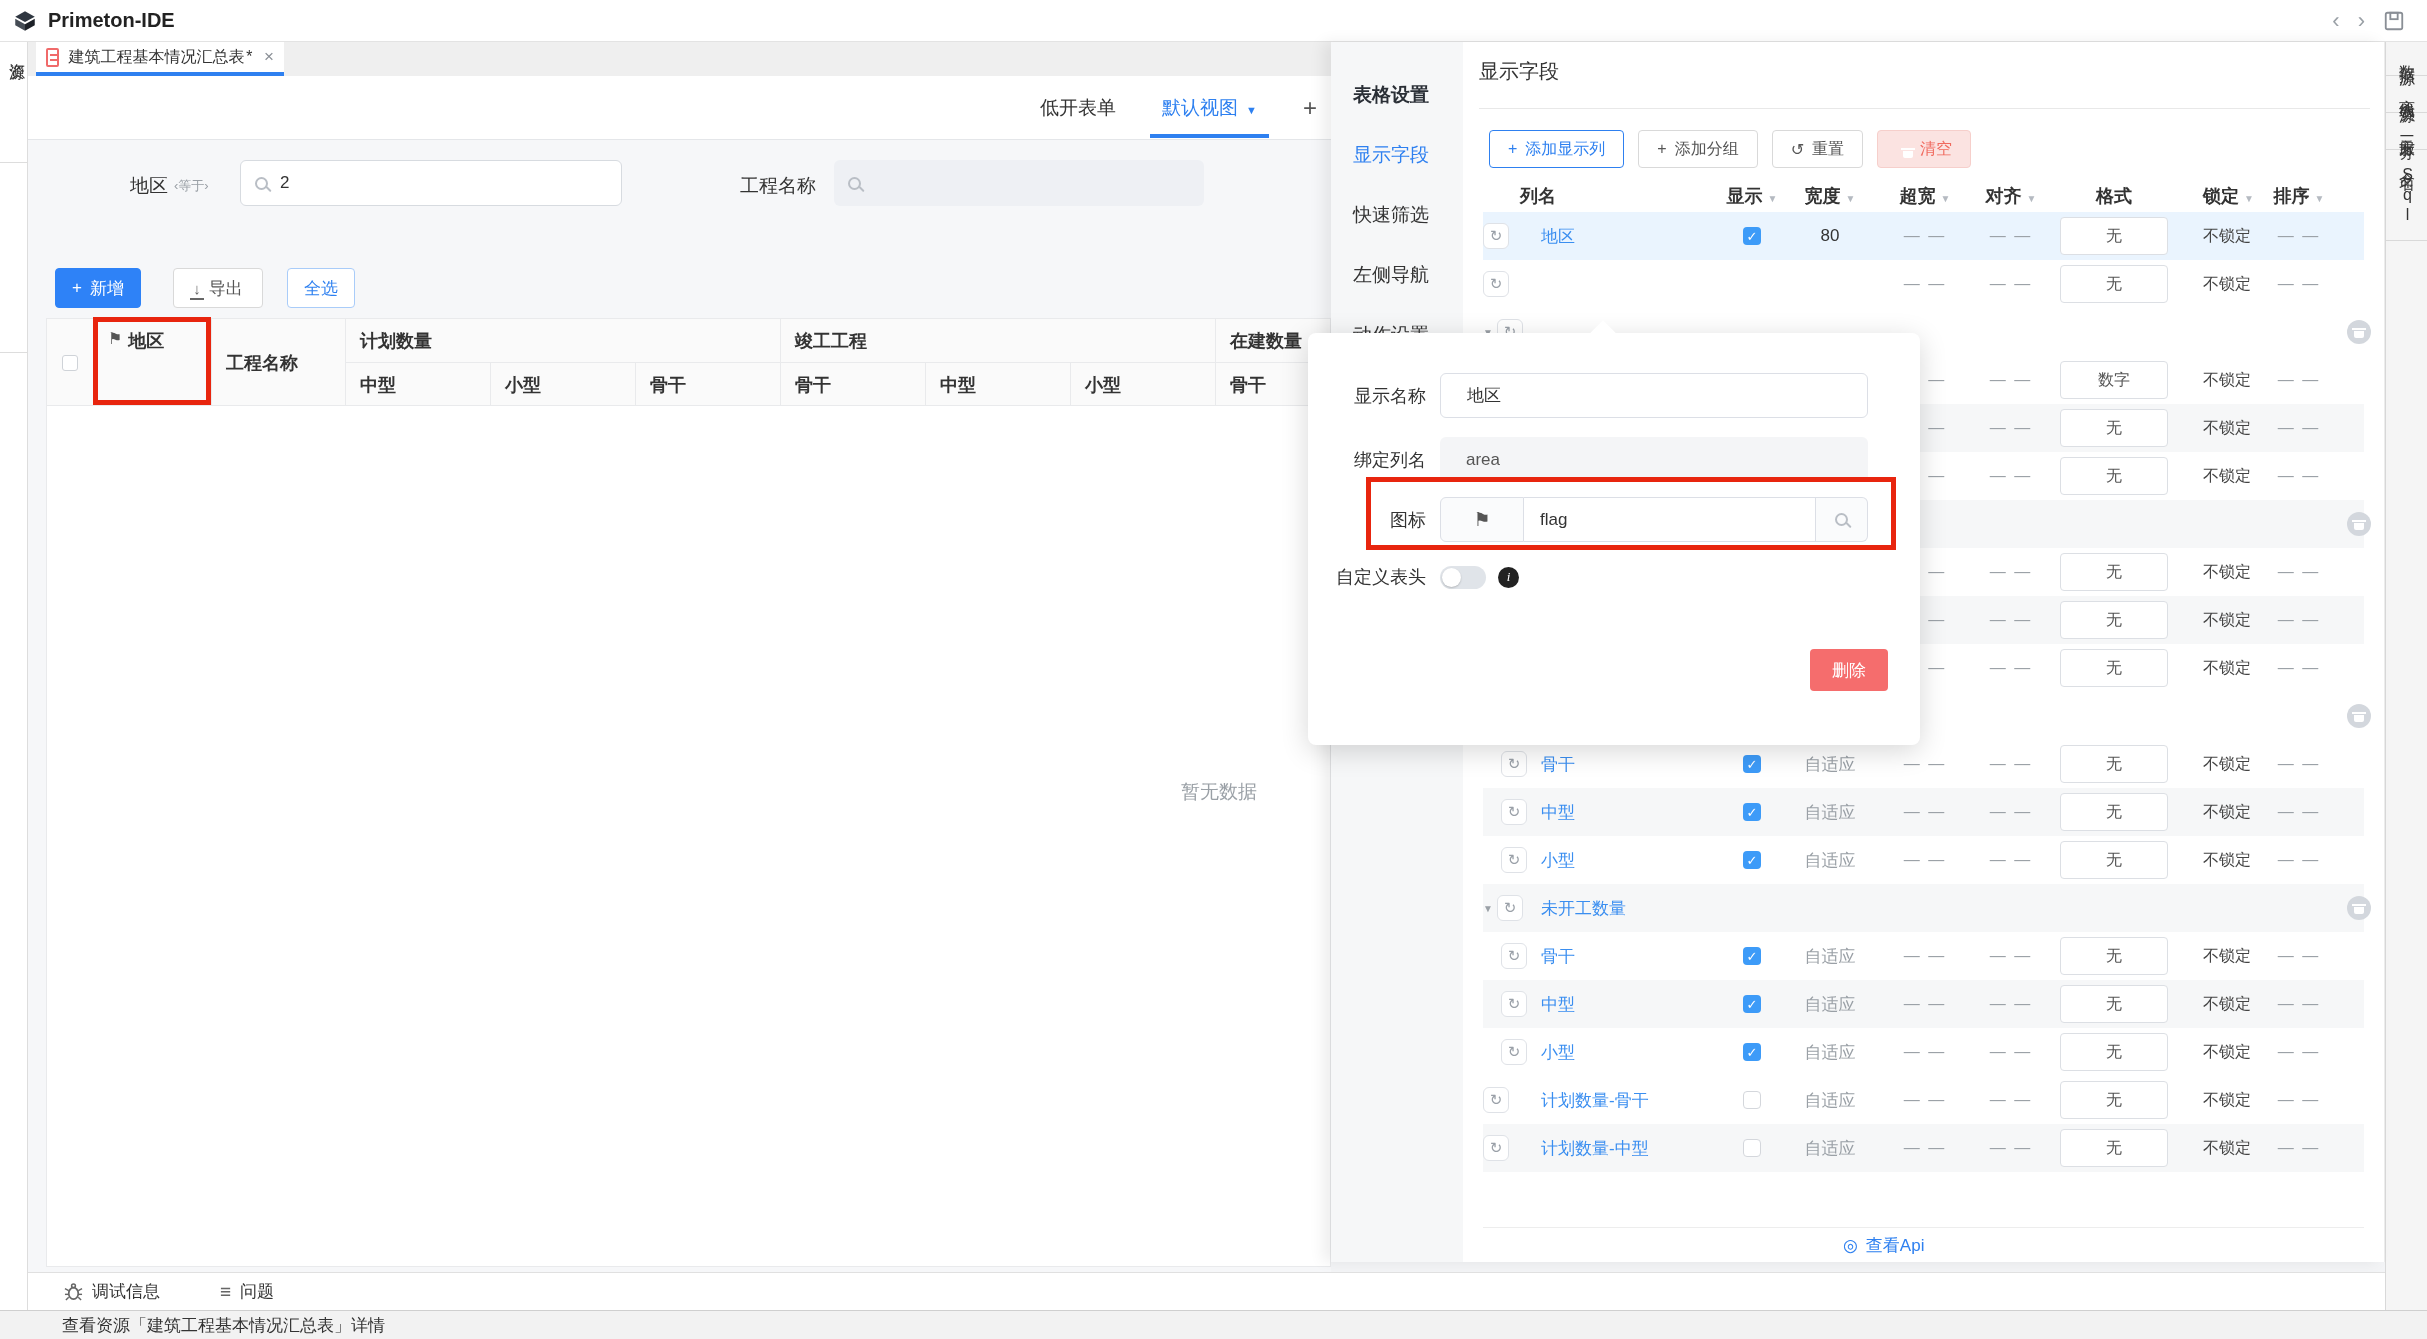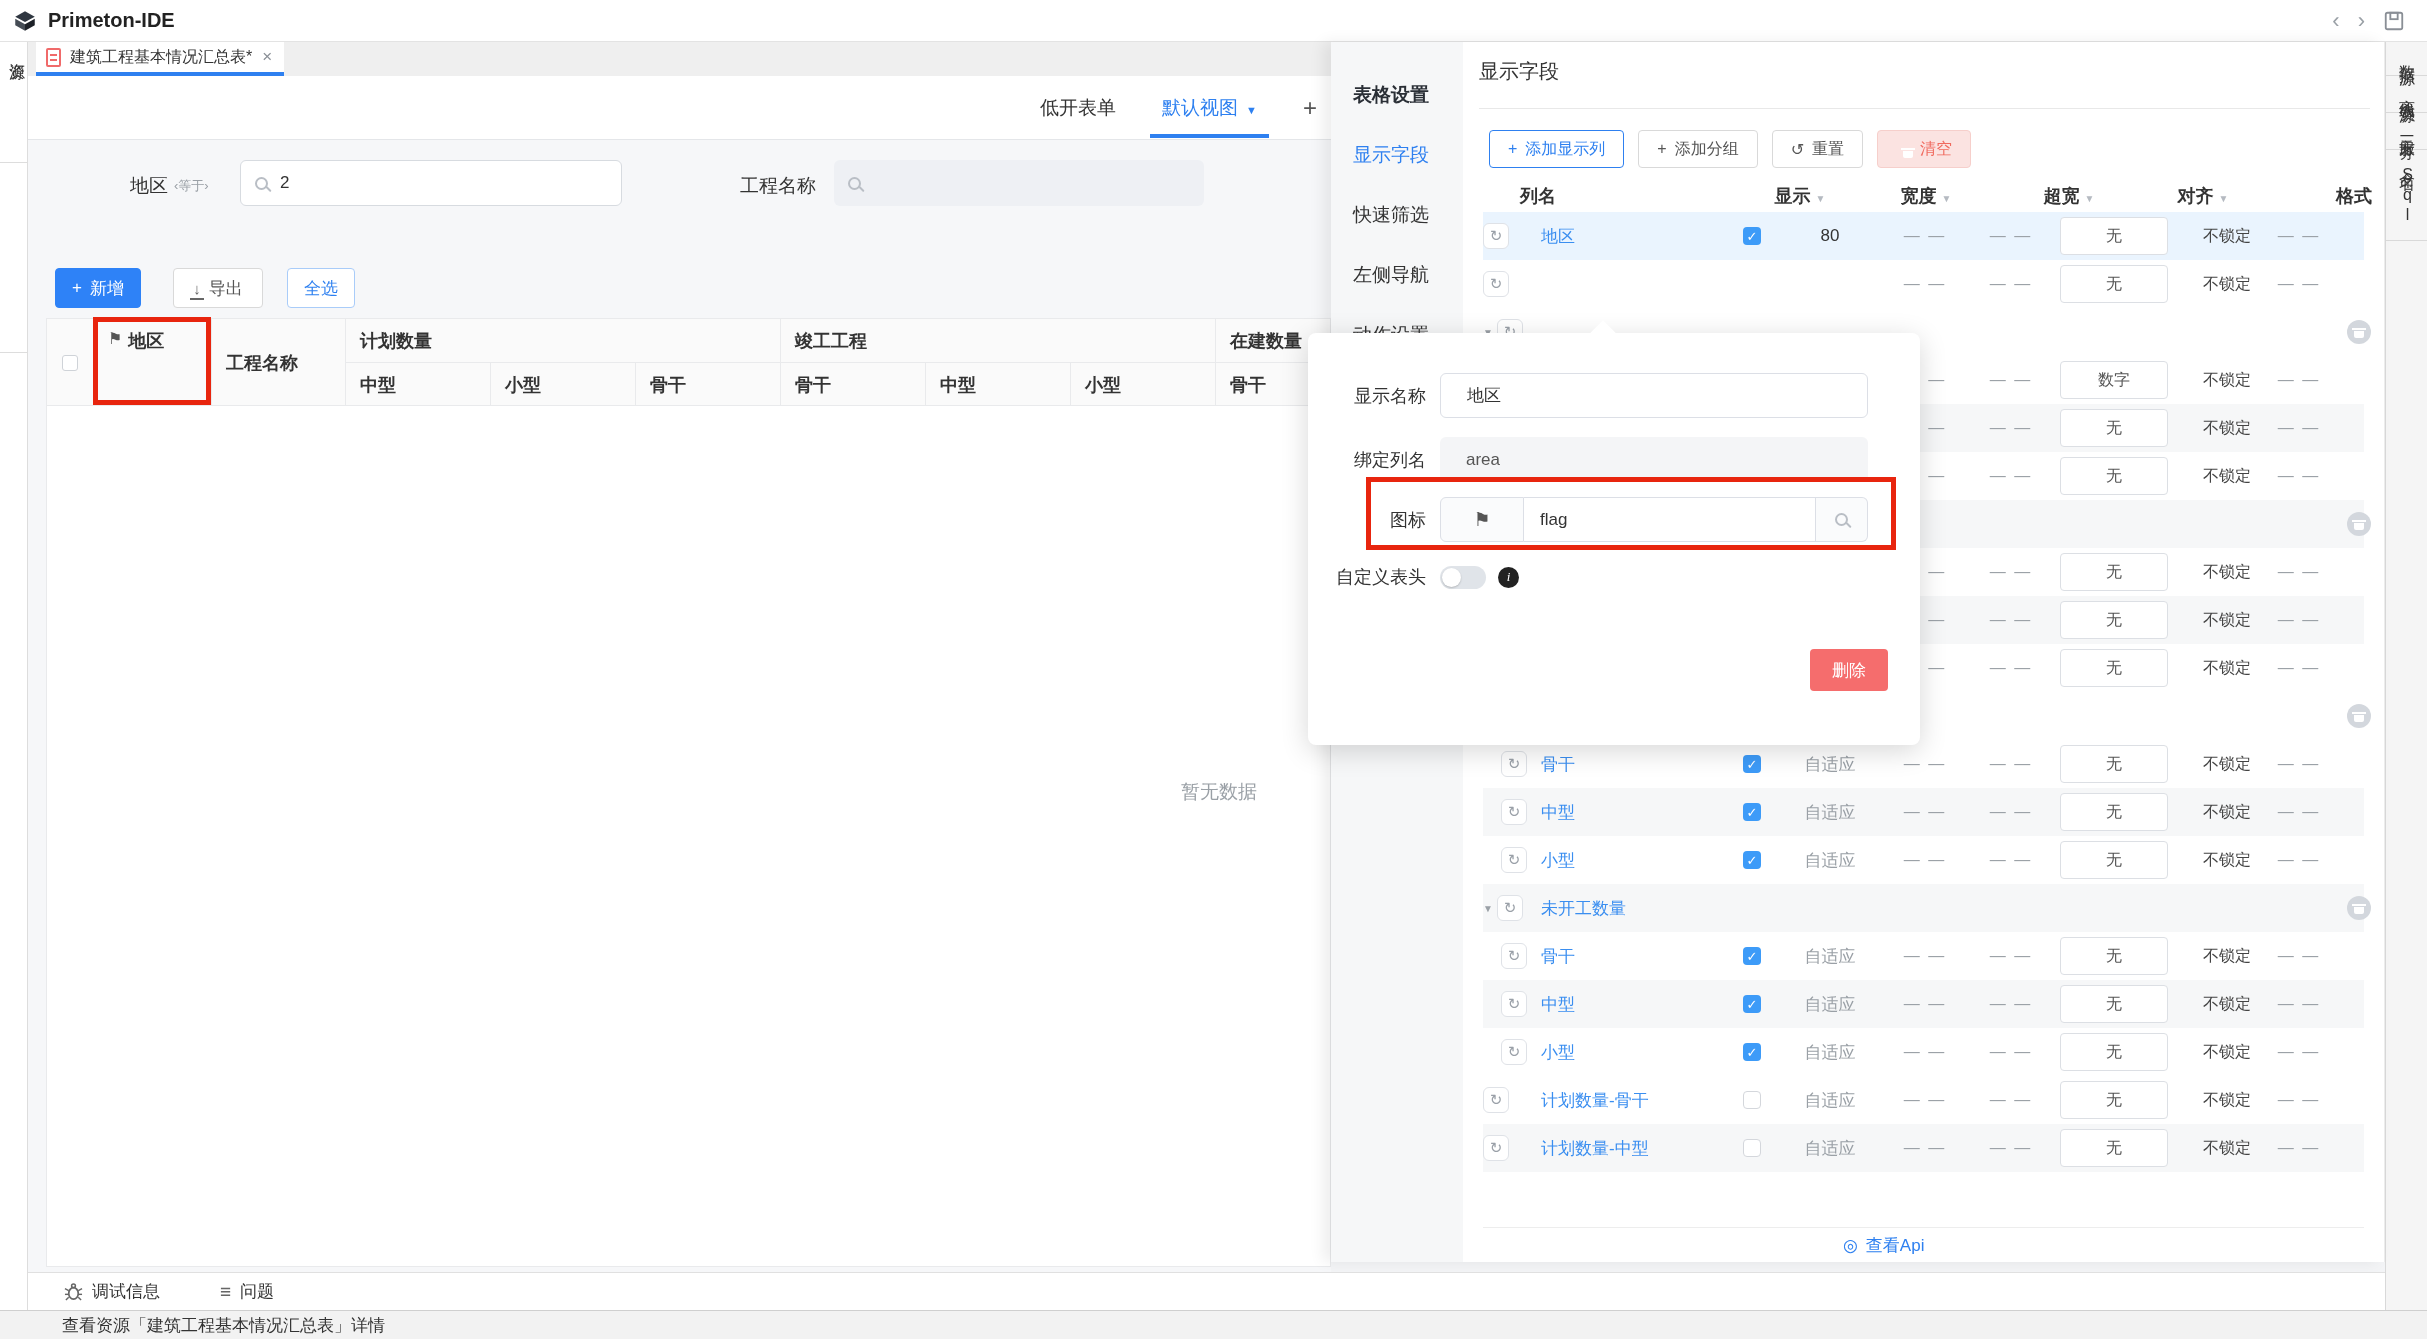--- a/index.html
+++ b/index.html
@@ -25,21 +25,21 @@
   #rightstrip { left:2385px; top:42px; width:42px; height:1268px; background:#f5f5f5; border-left:1px solid #d9d9d9; }
   #rightstrip .sect { width:100%; border-bottom:1px solid #d9d9d9; padding:10px 0 14px 0; display:flex; justify-content:center; }
   #rightstrip .vtab { writing-mode:vertical-rl; text-orientation:upright; font-size:16px; color:#333; letter-spacing:3px; cursor:pointer; }
 
   
   #main { left:28px; top:42px; width:1303px; height:1230px; background:#f6f7f9; overflow:hidden; }
   #tabbar { left:0; top:0; width:1303px; height:34px; background:#efefef; }
   .edtab { position:absolute; left:8px; top:0; width:248px; height:30px; background:#fff; display:flex; align-items:center; padding:0 10px; }
   .edtab .docic { width:15px; height:19px; border:2px solid #f06a6a; border-radius:2px; position:relative; margin-right:9px; }
   .edtab .docic::before { content:''; position:absolute; left:2px; top:4px; width:7px; height:2px; background:#f06a6a; box-shadow:0 5px 0 #f06a6a; }
-  .edtab .ttl { font-size:16px; color:#333; white-space:nowrap; }
+  .edtab .ttl { font-size:16px; color:#333; white-space:nowrap;font-family:Liberation Mono, monospace; }
   .edtab .cls { margin-left:10px; color:#8a8f96; font-size:17px; cursor:pointer; }
   .tabunder { position:absolute; left:8px; top:30px; width:248px; height:4px; background:#2e80f0; }
 
   #viewbar { left:0; top:34px; width:1303px; height:64px; background:#fff; border-bottom:1px solid #e4e6e9; }
   #viewbar .vb-right { position:absolute; right:10px; top:0; height:100%; display:flex; align-items:center; gap:46px; }
   .vb-tab { font-size:19px; color:#333; cursor:pointer; }
   .vb-tab.active { color:#2e80f0; position:relative; }
   .vb-tab.active .chev { font-size:11px; margin-left:8px; color:#2e80f0; }
   .vb-tab.active::after { content:''; position:absolute; left:-12px; right:-12px; bottom:-17px; height:4px; background:#2e80f0; }
   .vb-add { font-size:24px; color:#555; cursor:pointer; padding-right:4px; }
@@ -80,21 +80,21 @@
   #setnav .navitem.active { color:#2e80f0; }
   #setcontent { position:relative; flex:1; background:#fff; border-right:1px solid #ececec; }
   #setcontent .ptitle { position:absolute; left:16px; top:16px; font-size:20px; color:#333; }
   #setcontent .pdiv { position:absolute; left:16px; right:14px; top:66px; border-top:1px solid #e8e8e8; }
   #setbtns { position:absolute; left:26px; top:88px; display:flex; gap:14px; }
   .sbtn { height:38px; border-radius:4px; display:inline-flex; align-items:center; gap:8px; padding:0 18px; font-size:16px; cursor:pointer; background:#fff; }
   .sbtn.blue { border:1px solid #2e80f0; color:#2e80f0; }
   .sbtn.gray { border:1px solid #d9d9d9; color:#555; }
   .sbtn.red  { border:1px solid #f6cfcb; color:#f06a5e; background:#fbe3e1; }
 
-  #fieldhead { position:absolute; left:20px; top:138px; right:20px; height:32px; display:flex; align-items:center; font-weight:bold; font-size:18px; color:#333;gap:48px; }
+  #fieldhead { position:absolute; left:20px; top:138px; right:20px; height:32px; display:flex; align-items:center; font-weight:bold; font-size:18px; color:#333; }
   .fh-dd { font-size:10px; color:#b5bac1; margin-left:5px; }
   #fieldrows { position:absolute; left:20px; top:170px; right:20px; }
   .srow { display:flex; align-items:center; height:48px; background:#fff; }
   .srow.shaded { background:#f6f7f8; }
   .srow.selected { background:#eaf4fe; }
   .c-icon { width:58px; flex:none; display:flex; align-items:center; }
   .caret { font-size:10px; color:#9aa0a6; width:14px; flex:none; }
   .rbtn { width:26px; height:26px; border:1px solid #dfe2e7; border-radius:6px; background:#fff; color:#9aa0a8; font-size:15px; display:flex; align-items:center; justify-content:center; cursor:pointer; flex:none; }
   .c-name { width:180px; flex:none; font-size:17px; color:#3a8ef0; }
   .c-name span { cursor:pointer; }

